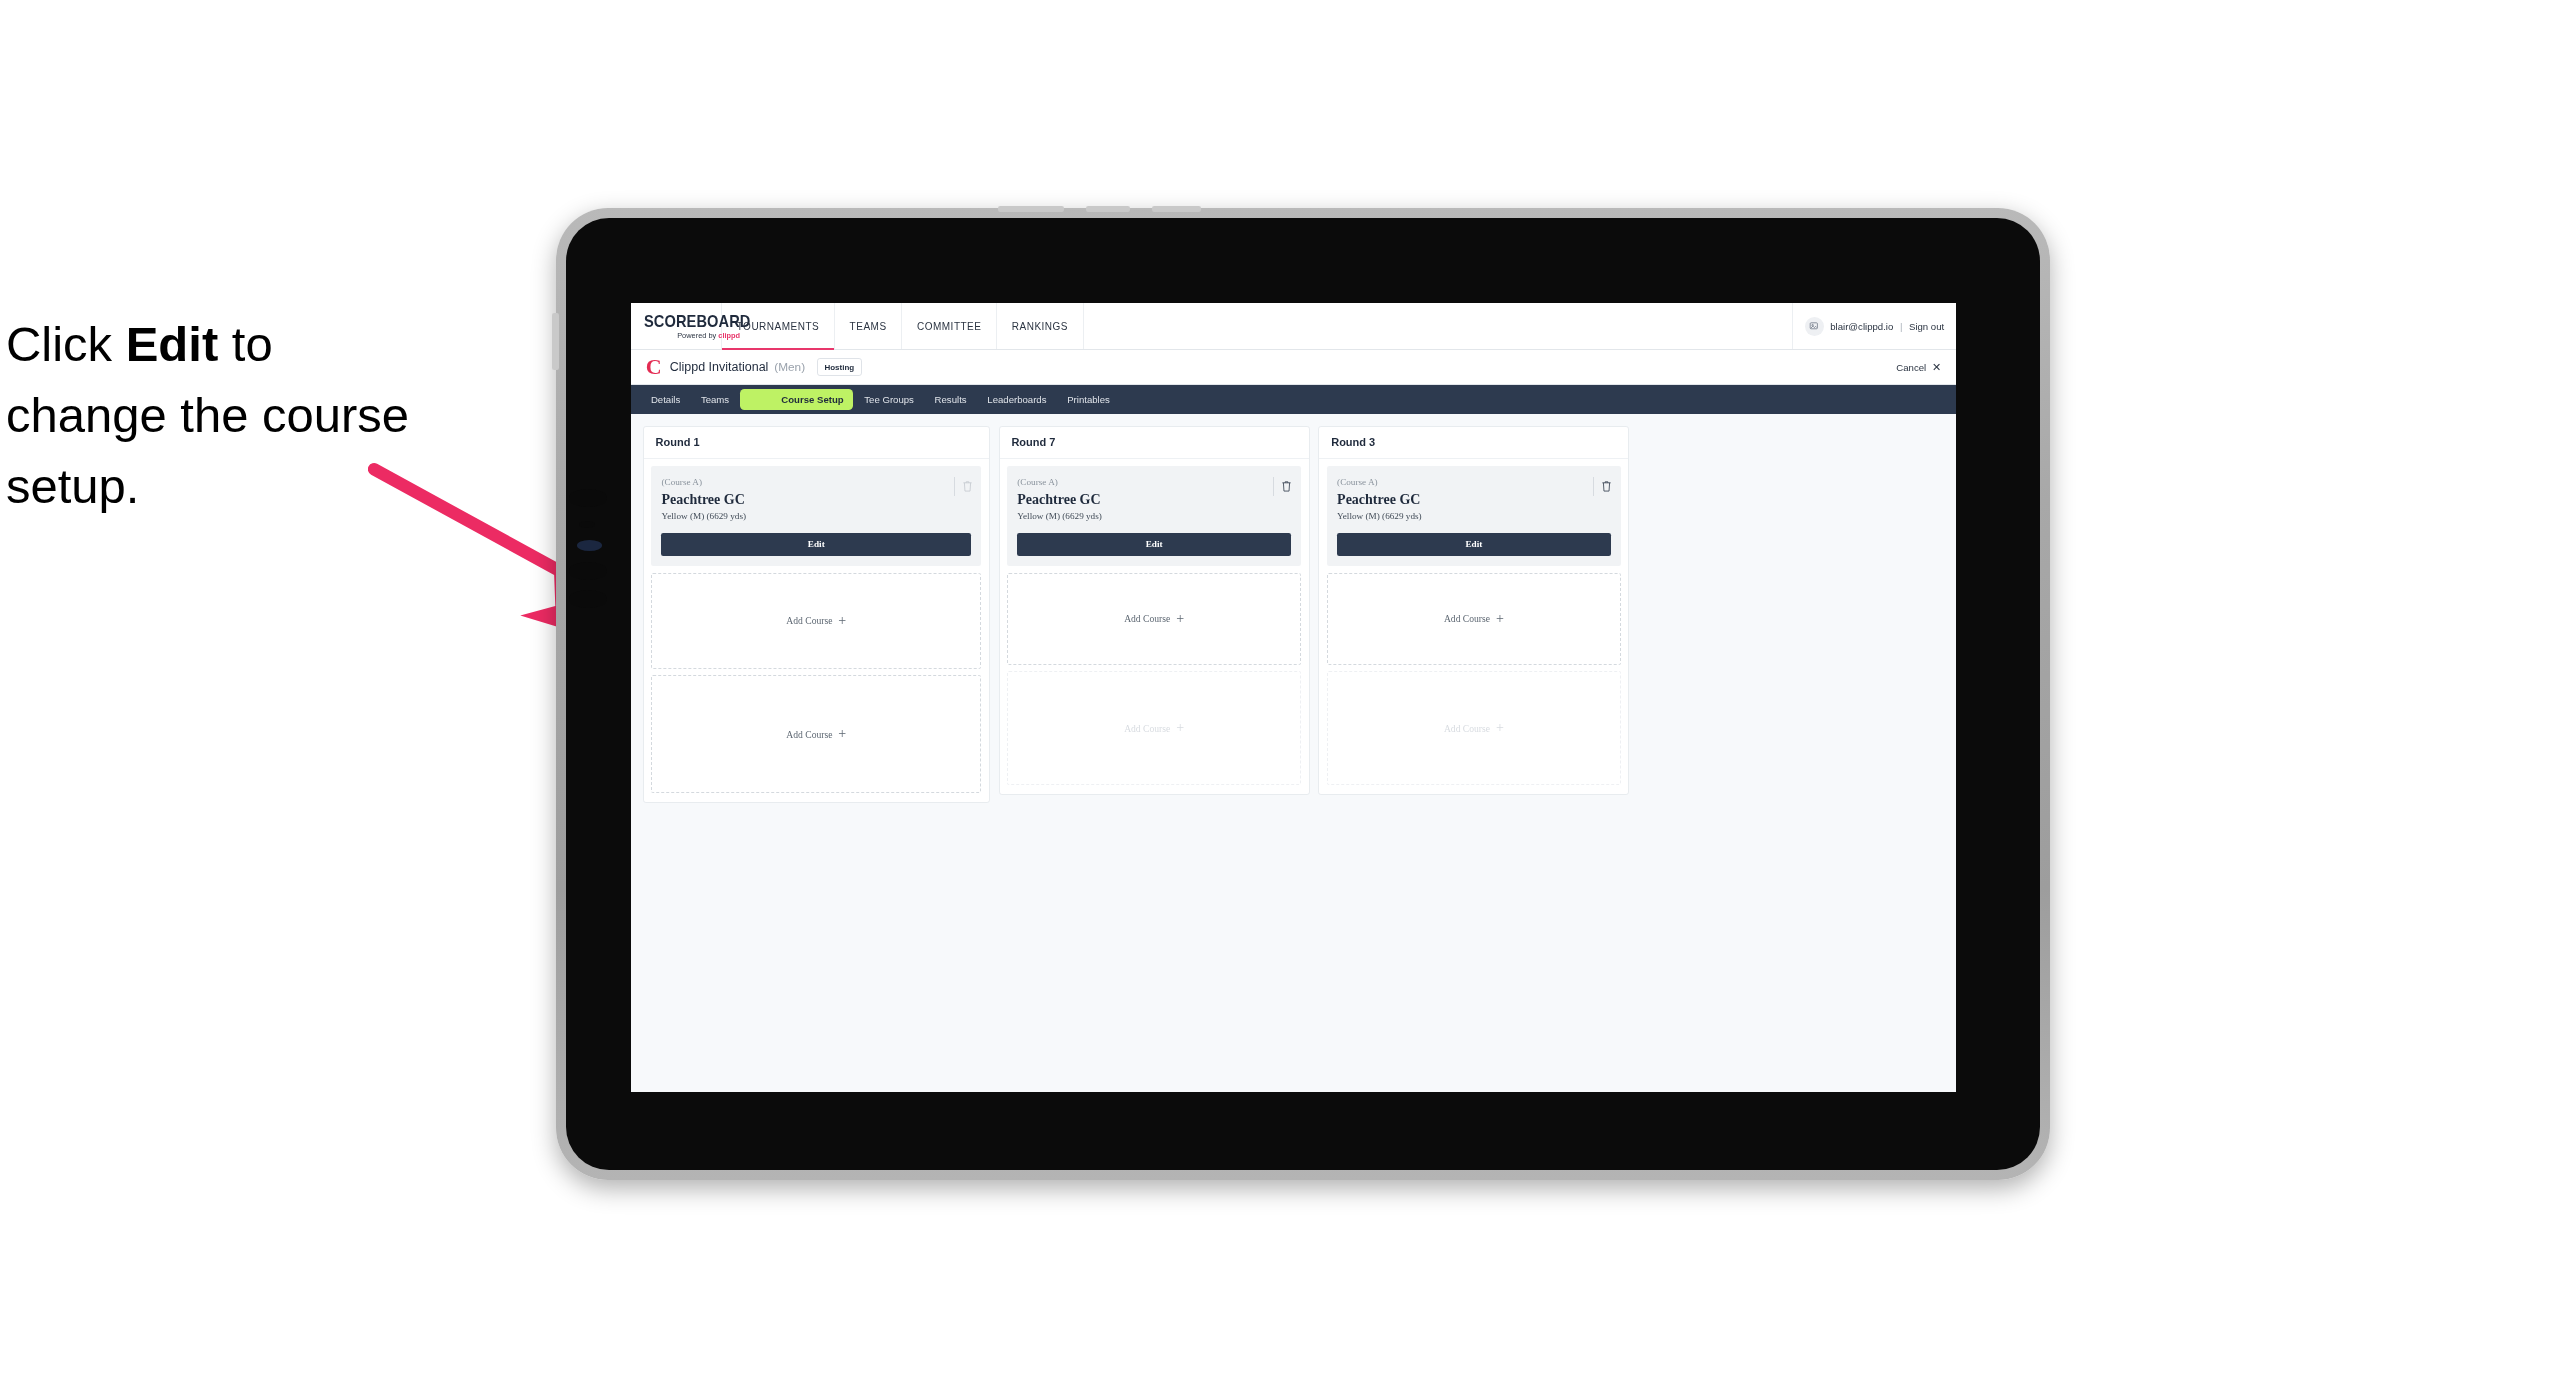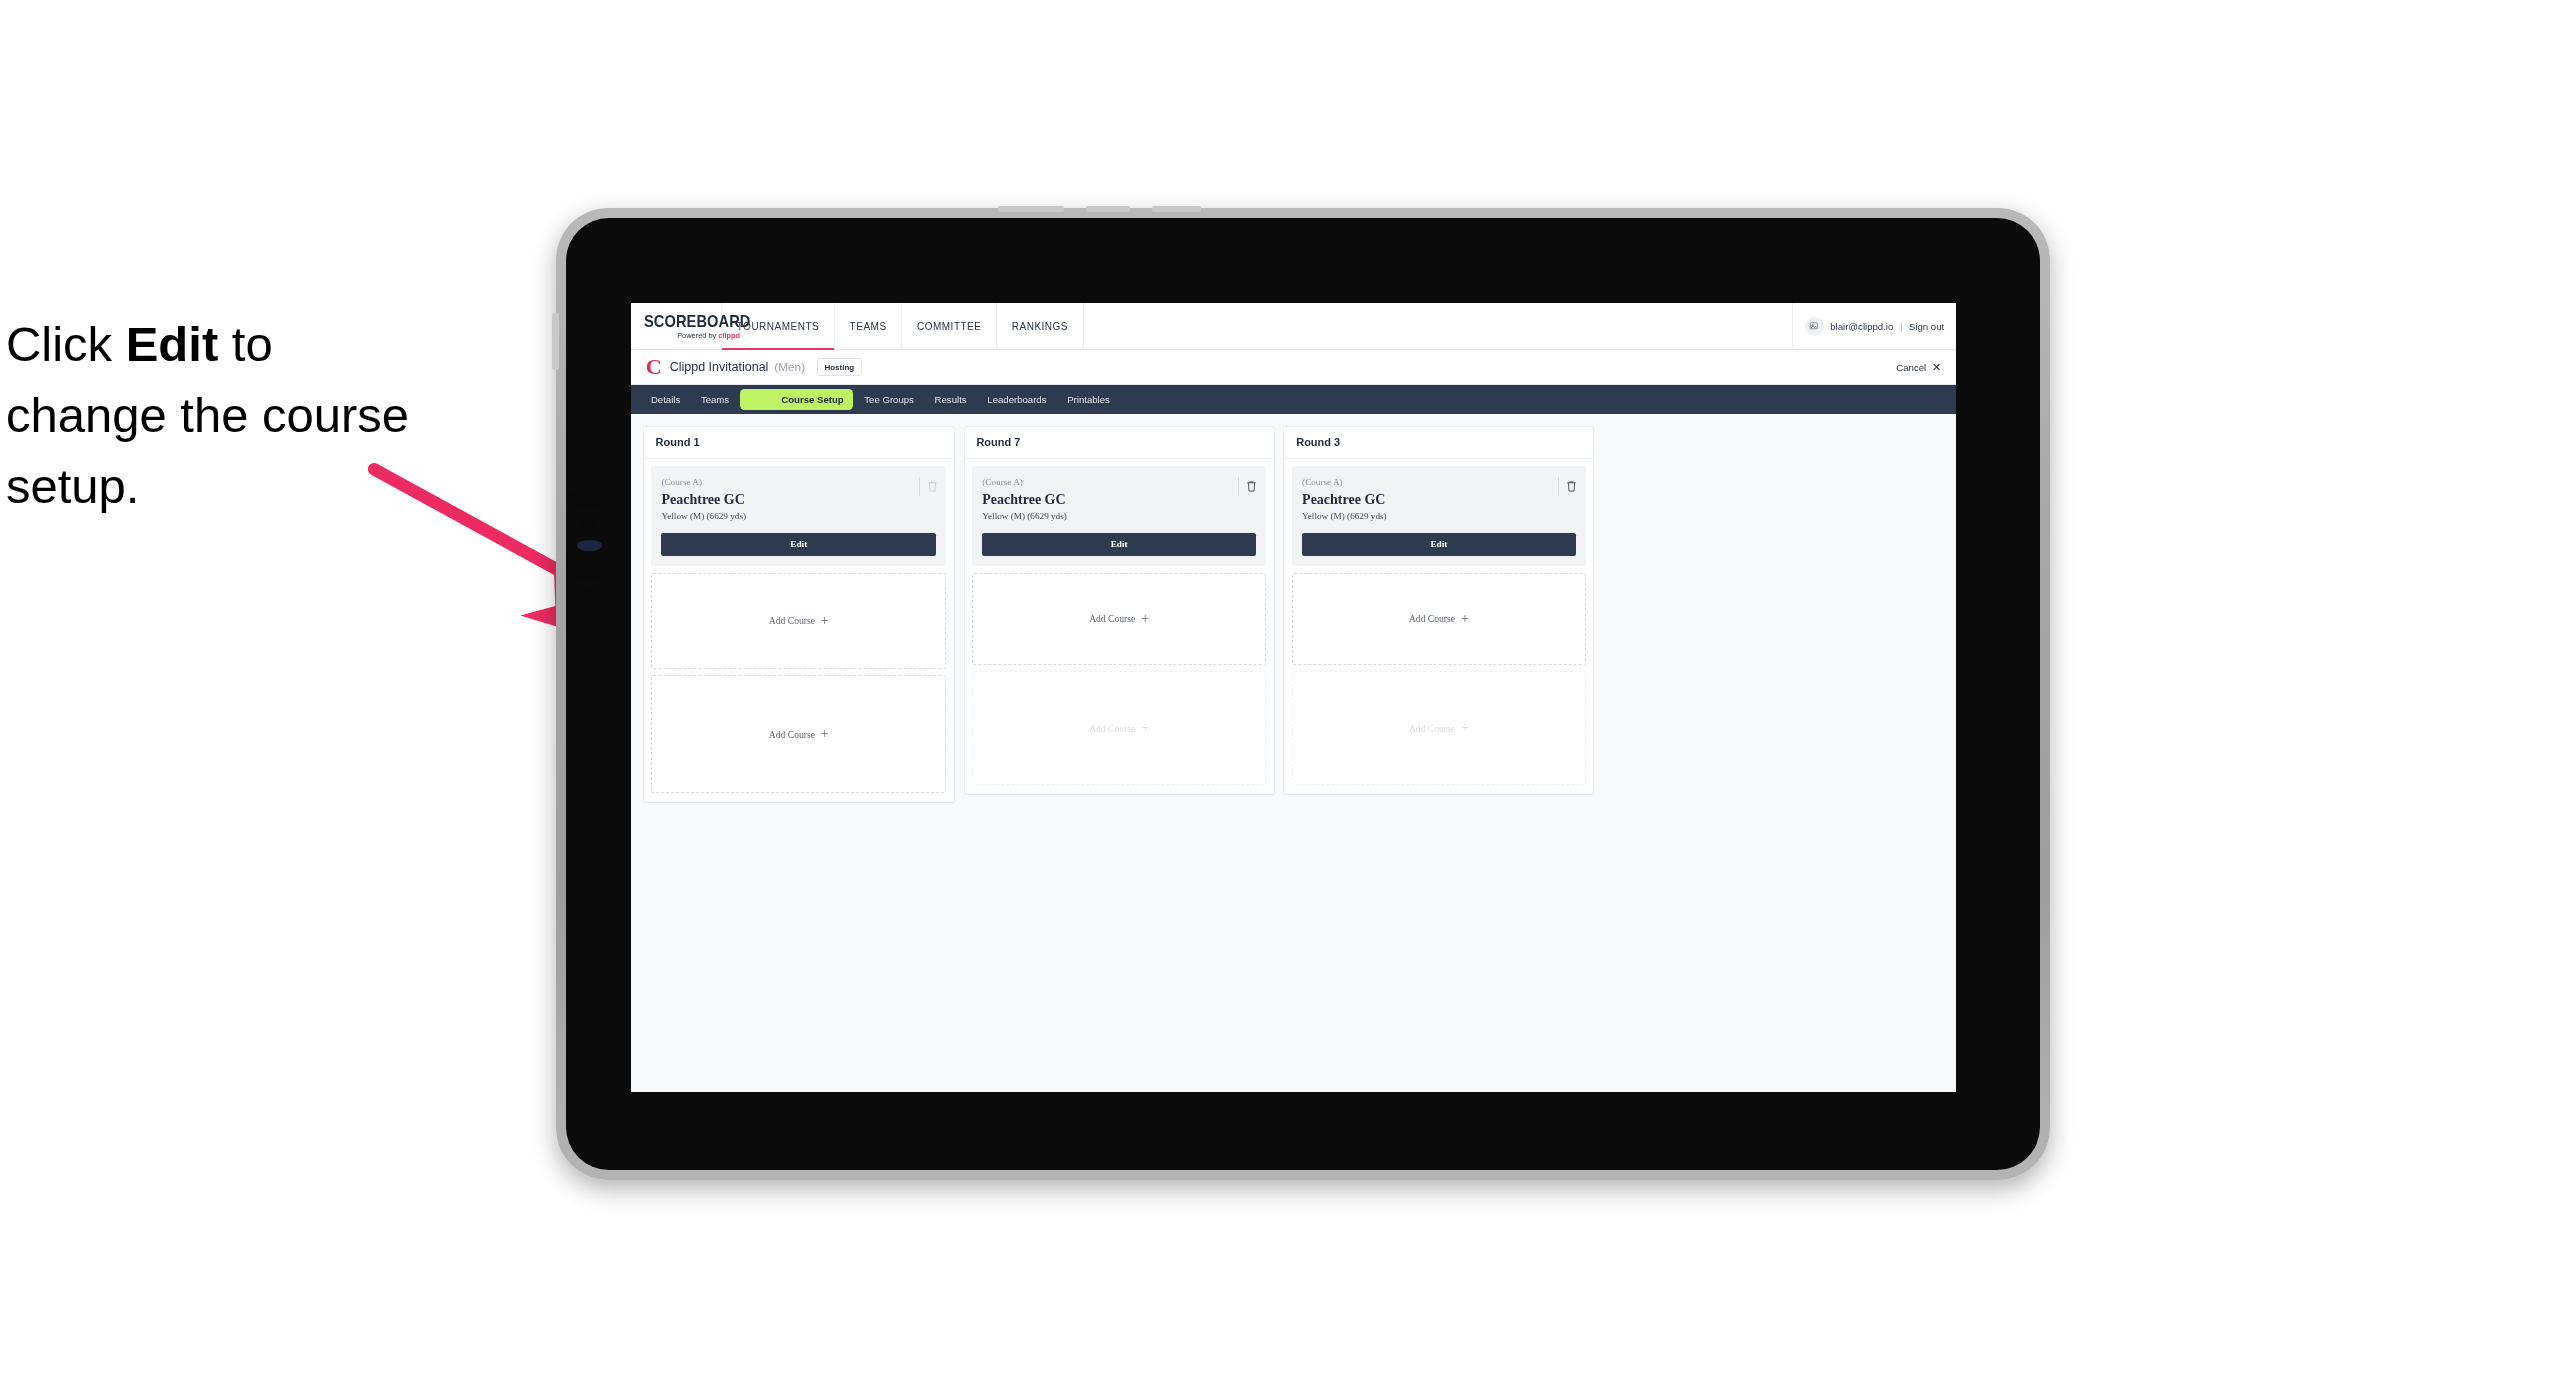--- a/index.html
+++ b/index.html
@@ -105,21 +105,21 @@
     font-size:9.6px;color:#dfe3e9;padding:5.2px 9.6px;border-radius:4.4px;white-space:nowrap;
   }
   .tab.active{background:#bef264;color:#1f2a3c;font-weight:600;padding-left:41px;}
 
   
   #board{display:flex;padding:11.8px 11.8px 0 11.8px;gap:8.8px;align-items:flex-start;}
   .round-col{
     background:#ffffff;border:0.7px solid #e8ecef;border-radius:2.9px;
     box-sizing:border-box;
   }
-  .round-col.r1{width:312px;}
+  .round-col.r1{width:347px;}
   .round-col.r23{width:311px;}
   .round-head{
     padding:9.6px 11.8px;font-size:11px;font-weight:600;color:#1f2a3c;
     border-bottom:0.7px solid #eef1f4;
   }
   .round-body{padding:7.4px 7.4px 8.8px 7.4px;font-family:Liberation Serif, serif;}
 
   .course-card{
     background:#f1f3f5;border-radius:2.2px;padding:9.6px 10.3px 10.3px 10.3px;position:relative;
   }

